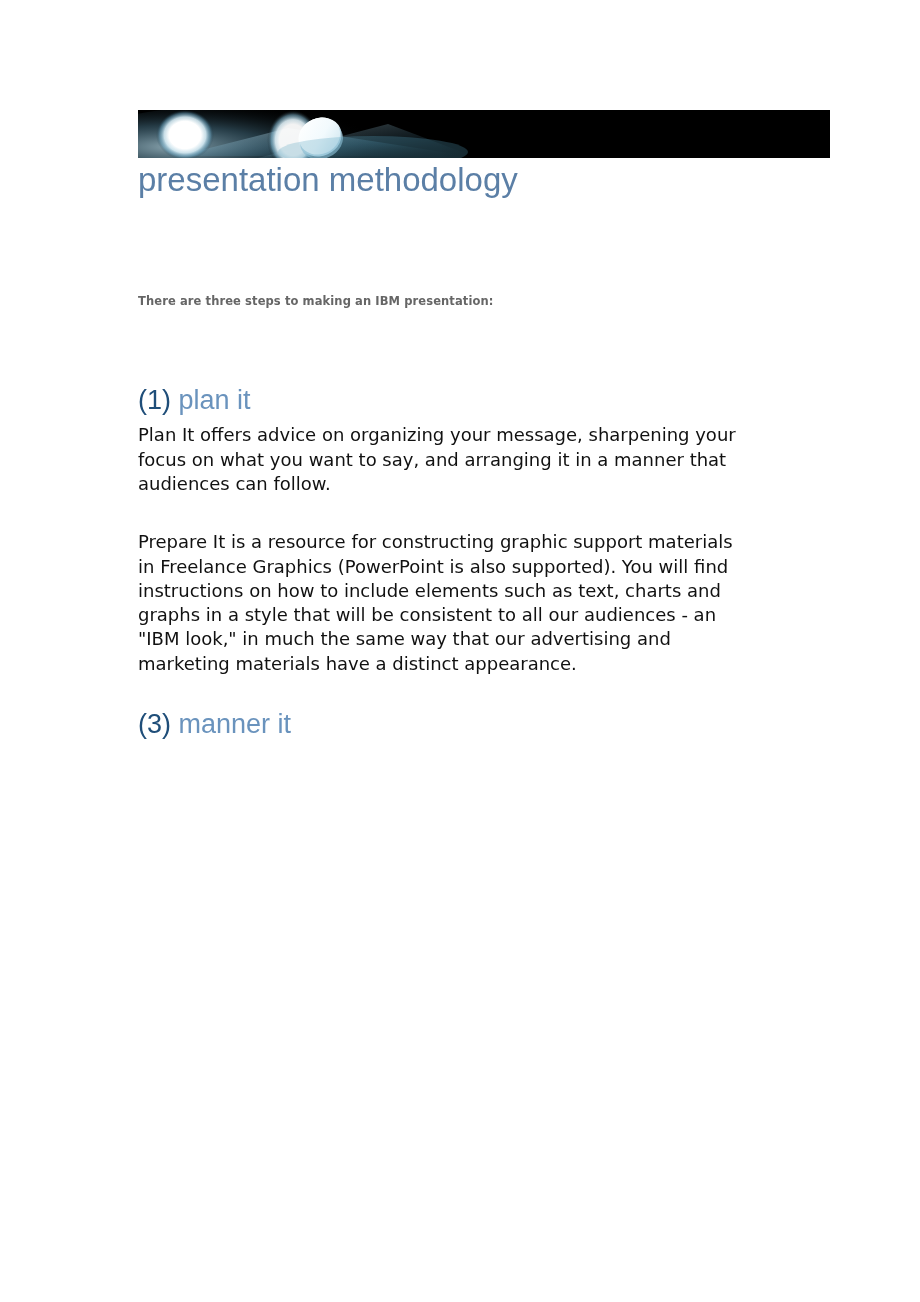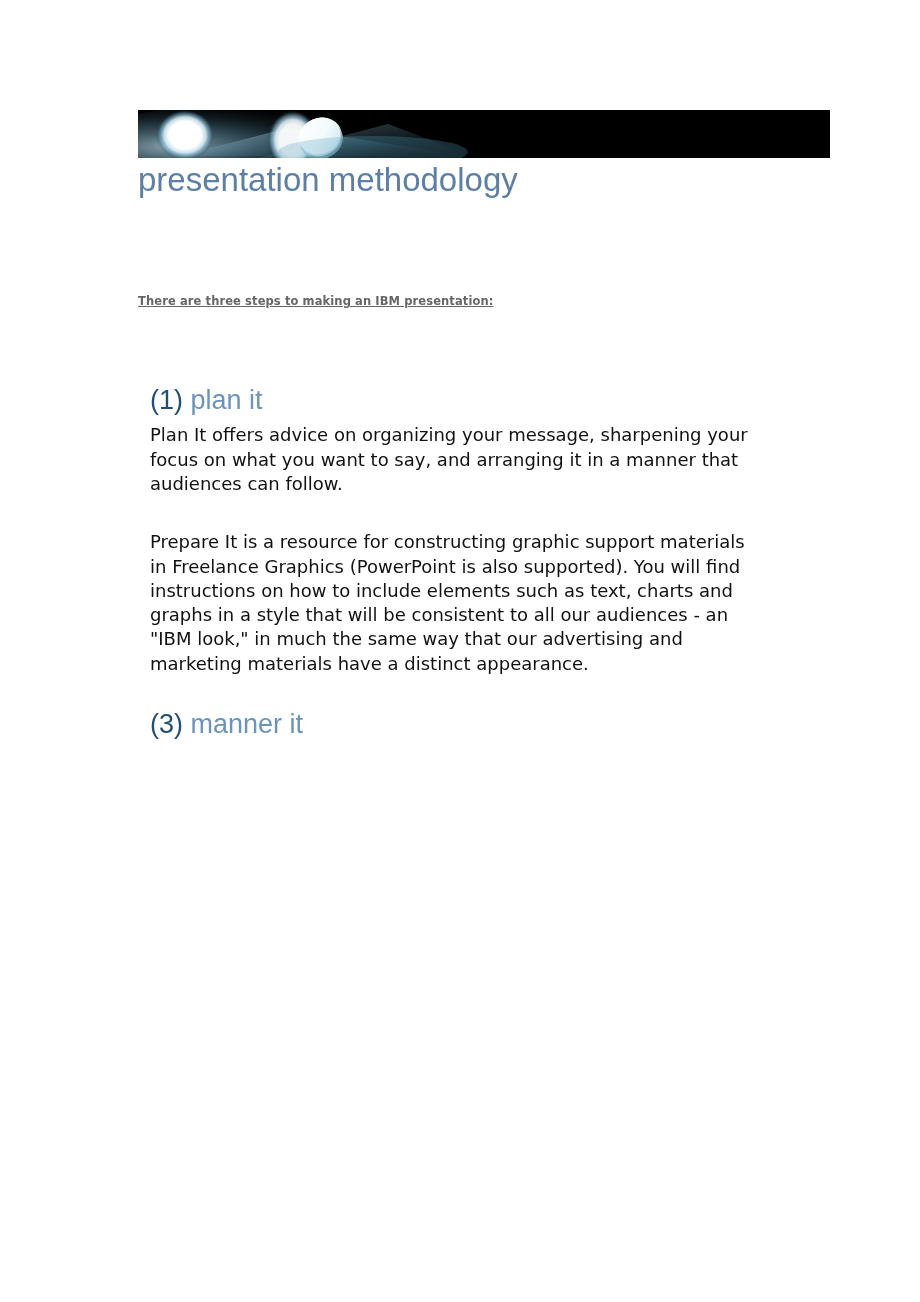--- a/index.html
+++ b/index.html
@@ -68,30 +68,28 @@
   .subtitle {
     position: absolute;
     left: 138px;
     top: 294px;
     font-family: "DejaVu Sans", sans-serif;
     font-size: 11.5px;
     font-weight: bold;
     color: #666666;
     letter-spacing: 0.1px;
     white-space: nowrap;
-    text-decoration: underline;
   }
 
   
   .sections {
     position: absolute;
     left: 138px;
     top: 386px;
     width: 620px;
-    margin-left: 12px;
   }
   .section {
     margin: 0 0 38px 0;
   }
   .section:last-child { margin-bottom: 0; }
 
   .section-heading {
     font-family: "Liberation Sans", sans-serif;
     font-size: 27px;
     font-weight: 400;

